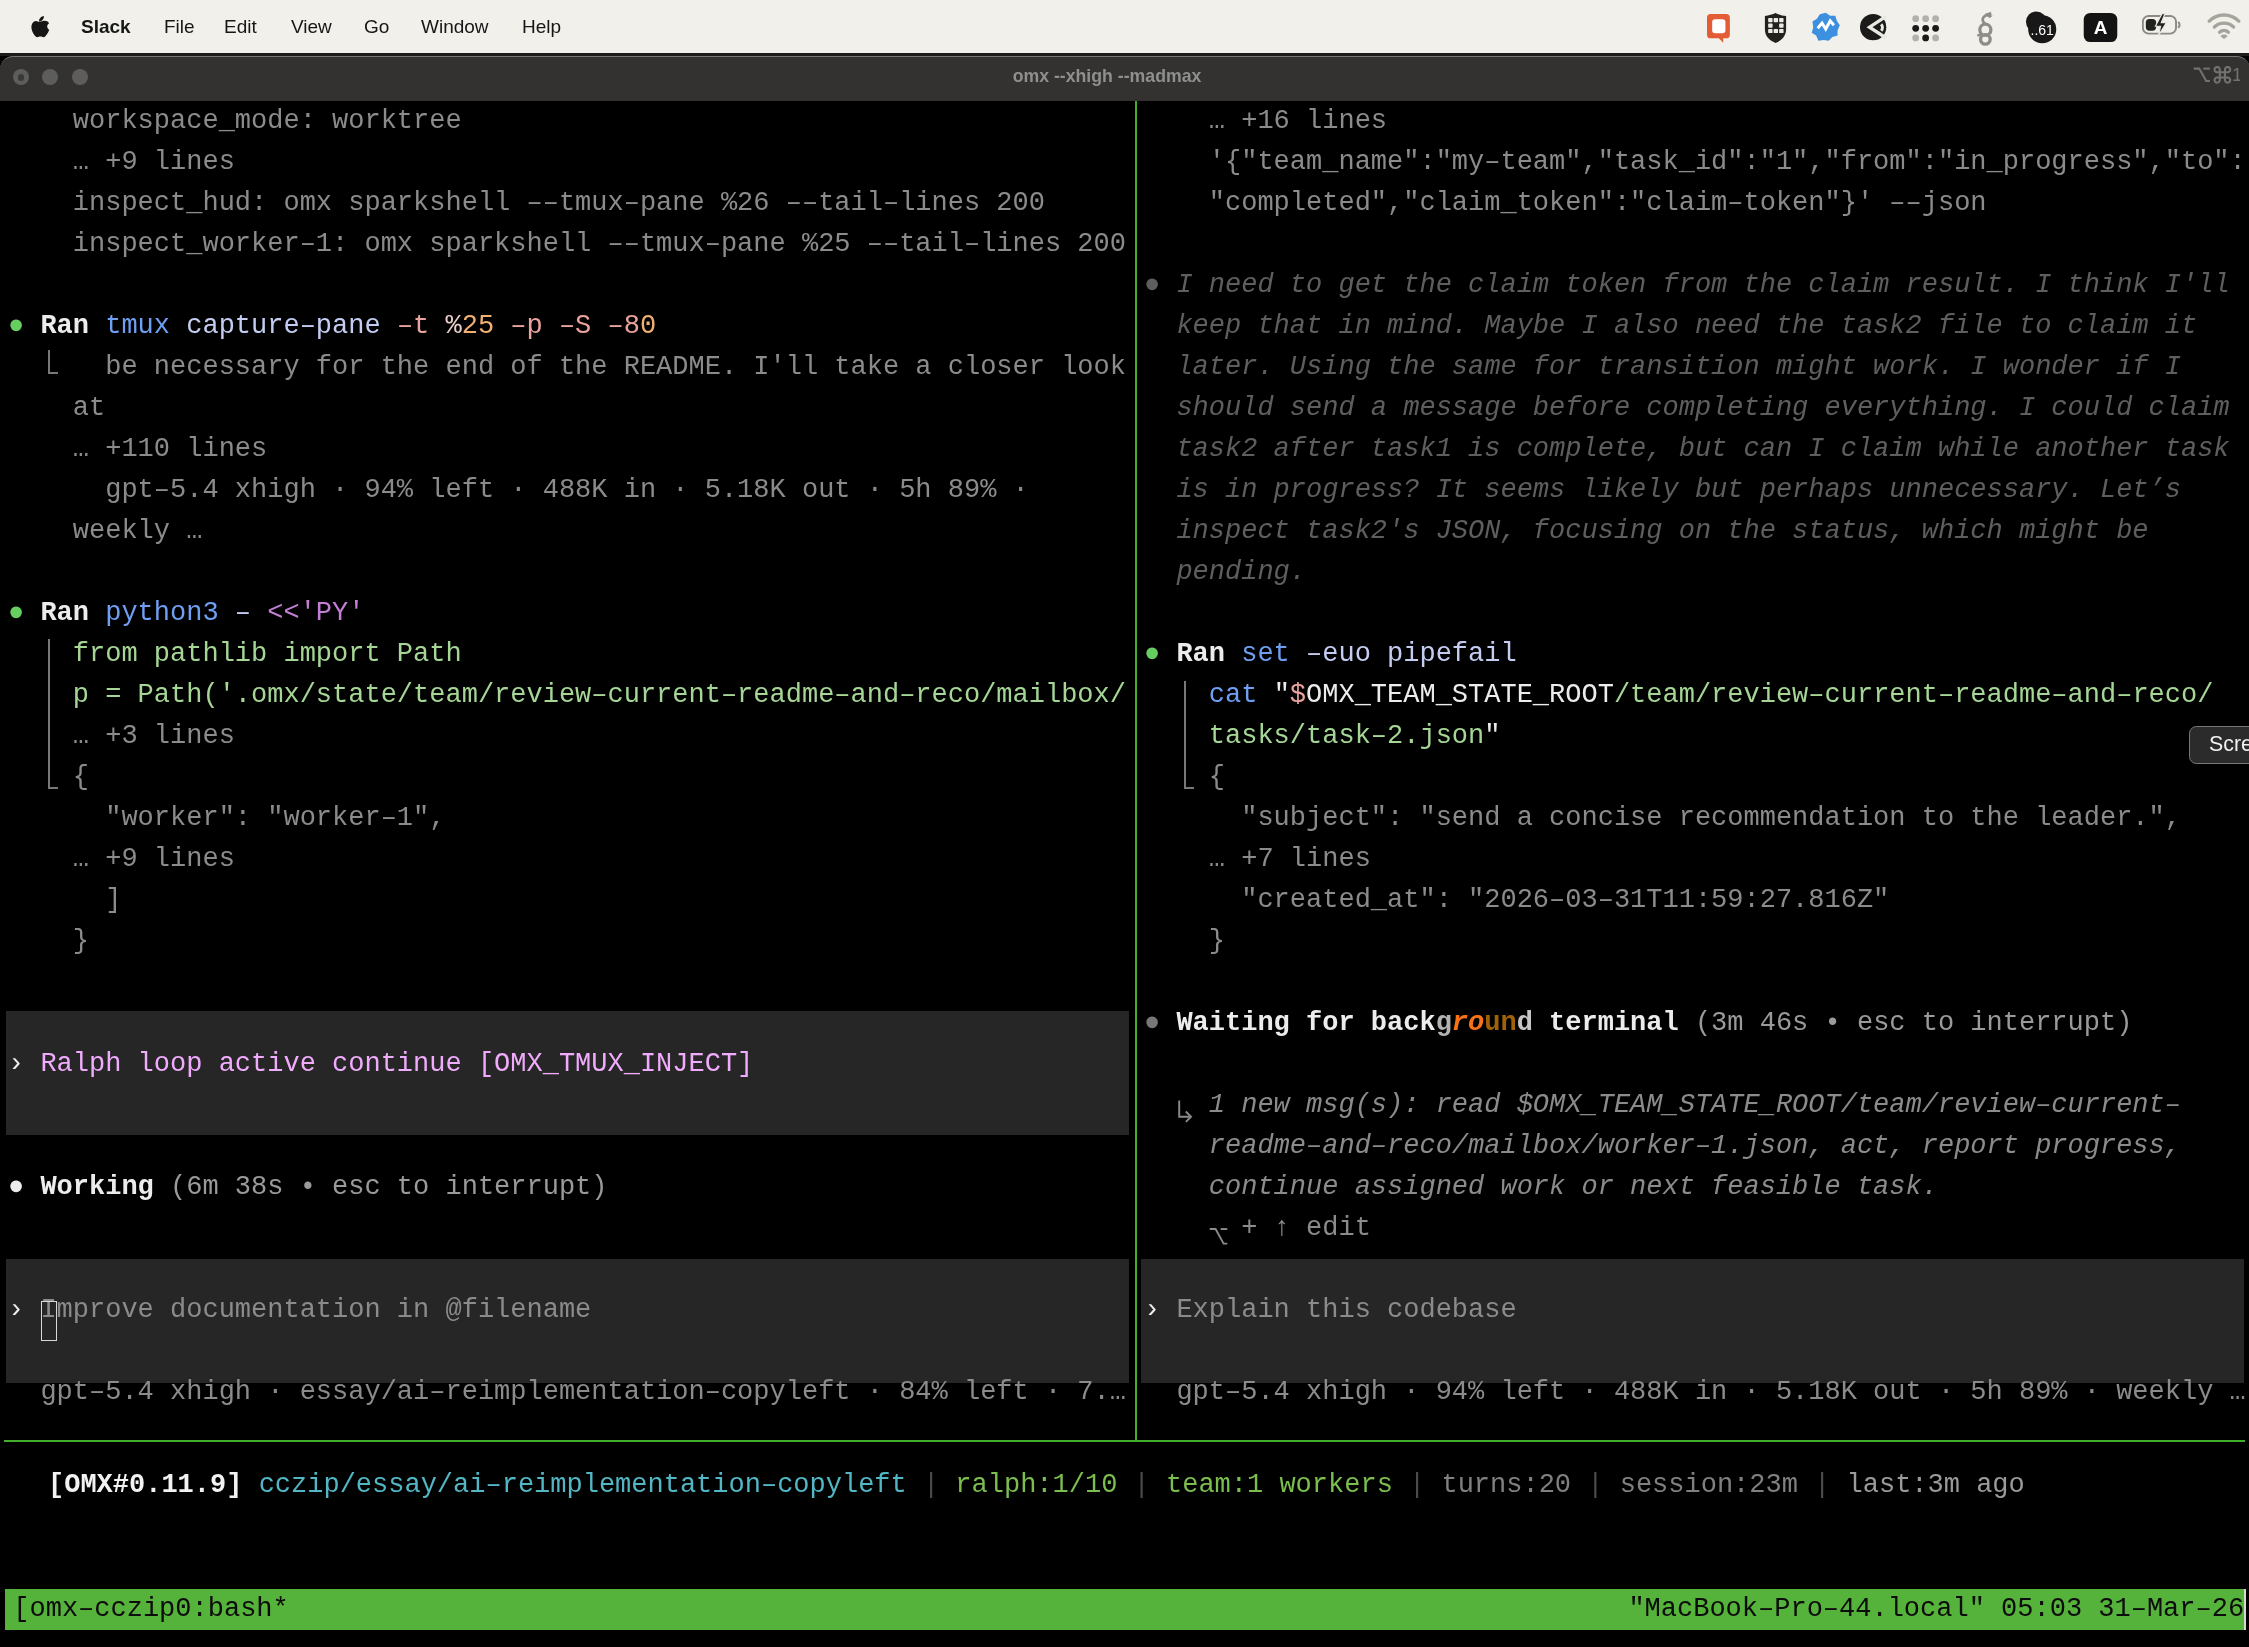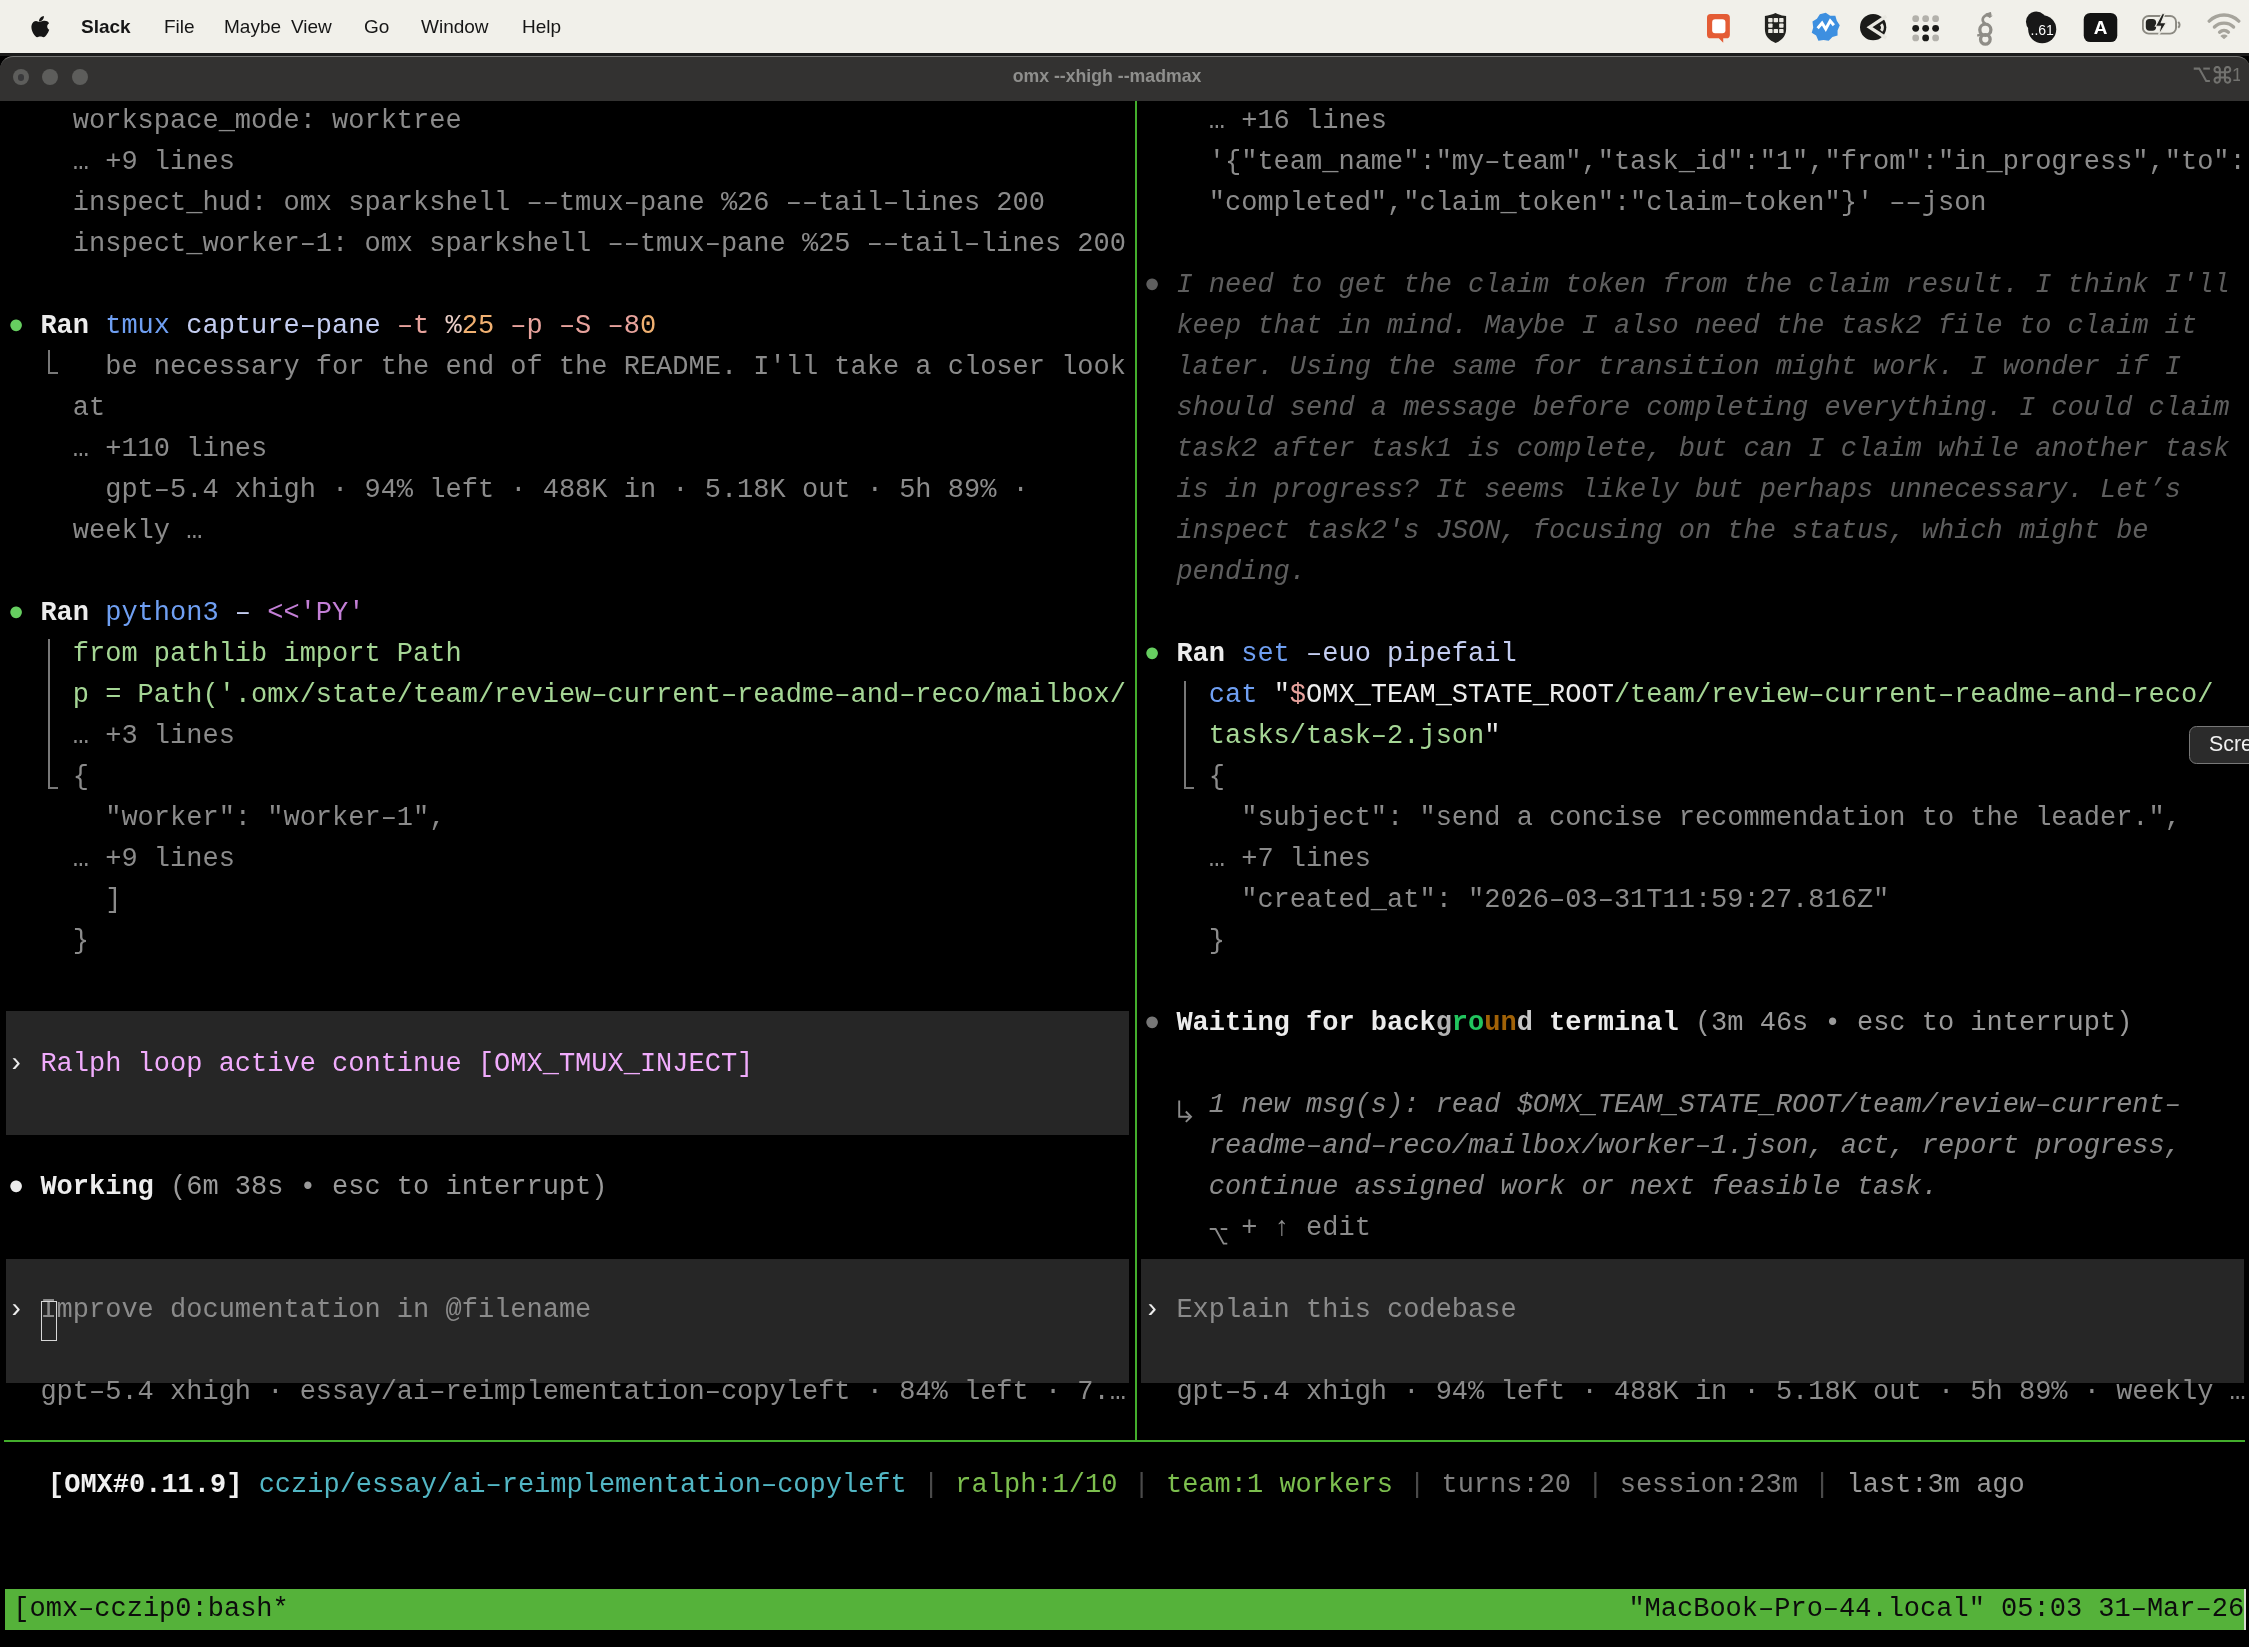--- a/index.html
+++ b/index.html
@@ -1,37 +1,37 @@
 <!DOCTYPE html>
 <html style="font-size:11.8px"><head><meta charset="utf-8"><style>
 html,body{margin:0;padding:0;background:#000;width:2250px;height:1648px;overflow:hidden;}
 body{position:relative;font-family:"Liberation Sans",sans-serif;}
 pre{position:absolute;margin:0;font:27px/41px "Liberation Mono",monospace;color:#8b8b8b;white-space:pre;letter-spacing:0;}
 pre b{color:#ececec;font-weight:bold;}
-pre b.s1{color:#b2b2b2;} pre b.s2{color:#22c55e;} pre b.s3{color:#a16207;margin-top:23px;} pre b.s4{color:#c6c6c6;}
+pre b.s1{color:#b2b2b2;} pre b.s2{color:#f97316;font-style:italic;} pre b.s3{color:#a16207;margin-top:23px;} pre b.s4{color:#c6c6c6;}
 pre b.wh{color:#f2f2f2;margin-left:40px;}
 i{font-style:normal;}
 em{font-style:italic;}
 em i{font-style:italic;}
 .gb{color:#66ce60;} .bl{color:#6f9ff2;} .lv{color:#c4cdf1;}
 .sa{color:#e8a39d;} .pc{color:#e9cec7;} .or{color:#f0b071;} .gr{color:#a5d695;}
 .pu{color:#c37fd6;text-align:center;} .wh{color:#ececec;} .wh2{color:#f0abfc;text-align:right;}
 .d2{color:#9a9a9a;} .th{color:#5e5e5e;} .d1{color:#8b8b8b;}
 .d3{color:#777;} .cy{color:#52b6c4;font-family:Liberation Mono, monospace;} .sg{color:#7cbe4e;}
 .pp{color:#4a4a4a;} .md{color:#808080;}
 .abs{position:absolute;}
 </style></head><body>
 <div class="abs" style="left:0;top:0;width:2250px;height:53px;background:#f1f0ea;border-bottom:0.7px solid #cfcec8;"></div>
 <svg class="abs" style="left:31px;top:16px" width="19" height="22" viewBox="0 0 26 30">
 <path d="M13.7 7.6 c1.4 0 3.2 -1.0 5.1 -1.0 2.4 0 4.6 1.2 5.9 3.2 -3.4 2.0 -3.4 7.0 0.3 8.8 -0.9 2.6 -2.2 5.0 -3.9 7.3 -1.1 1.5 -2.3 3.0 -4.0 3.0 -1.7 0 -2.3 -1.0 -4.3 -1.0 -2.0 0 -2.7 1.0 -4.3 1.0 -1.8 0 -3.1 -1.6 -4.2 -3.2 C1.5 22.0 -0.4 16.2 1.0 11.9 c0.9 -2.9 3.3 -4.9 6.0 -5.0 1.6 0 3.2 1.1 4.2 1.1 z" fill="#161616"></path>
 <path d="M17.6 0 c0.3 2.1 -0.6 4.1 -1.8 5.3 -1.2 1.3 -3.0 2.2 -4.8 2.1 -0.3 -2.0 0.7 -4.0 1.9 -5.2 C14.2 0.9 16.1 0.1 17.6 0 z" fill="#161616"></path>
   </svg>
 <div class="abs" style="left:81px;top:16px;font:bold 19px &quot;Liberation Sans&quot;,sans-serif;color:#161616;">Slack</div>
 <div class="abs" style="left:164px;top:16px;font:19px &quot;Liberation Sans&quot;,sans-serif;color:#161616;">File</div>
-<div class="abs" style="left:224px;top:16px;font:19px &quot;Liberation Sans&quot;,sans-serif;color:#161616;">Maybe</div>
+<div class="abs" style="left:224px;top:16px;font:19px &quot;Liberation Sans&quot;,sans-serif;color:#161616;">Edit</div>
 <div class="abs" style="left:291px;top:16px;font:19px &quot;Liberation Sans&quot;,sans-serif;color:#161616;">View</div>
 <div class="abs" style="left:364px;top:16px;font:19px &quot;Liberation Sans&quot;,sans-serif;color:#161616;">Go</div>
 <div class="abs" style="left:421px;top:16px;font:19px &quot;Liberation Sans&quot;,sans-serif;color:#161616;">Window</div>
 <div class="abs" style="left:522px;top:16px;font:19px &quot;Liberation Sans&quot;,sans-serif;color:#161616;">Help</div>
 <svg class="abs" style="left:1707px;top:14px" width="23.6" height="29.5" viewBox="0 0 32 40">
 <path d="M5 0 h21 a5 5 0 0 1 5 5 v23 a5 5 0 0 1 -5 5 h-4 v6 l-6 -6 H5 a5 5 0 0 1 -5 -5 V5 a5 5 0 0 1 5 -5 z" fill="#e45c35"></path>
 <rect x="7" y="7" width="18" height="19" rx="4" fill="#fff"></rect>
   </svg>
 <svg class="abs" style="left:1764px;top:13.3px" width="23" height="30" viewBox="0 0 31 41">
 <path d="M15.5 0 C19 2 25 3.5 30 4 V22 C30 32 24 37.5 15.5 41 C7 37.5 1 32 1 22 V4 C6 3.5 12 2 15.5 0 Z" fill="#22221f"></path>

